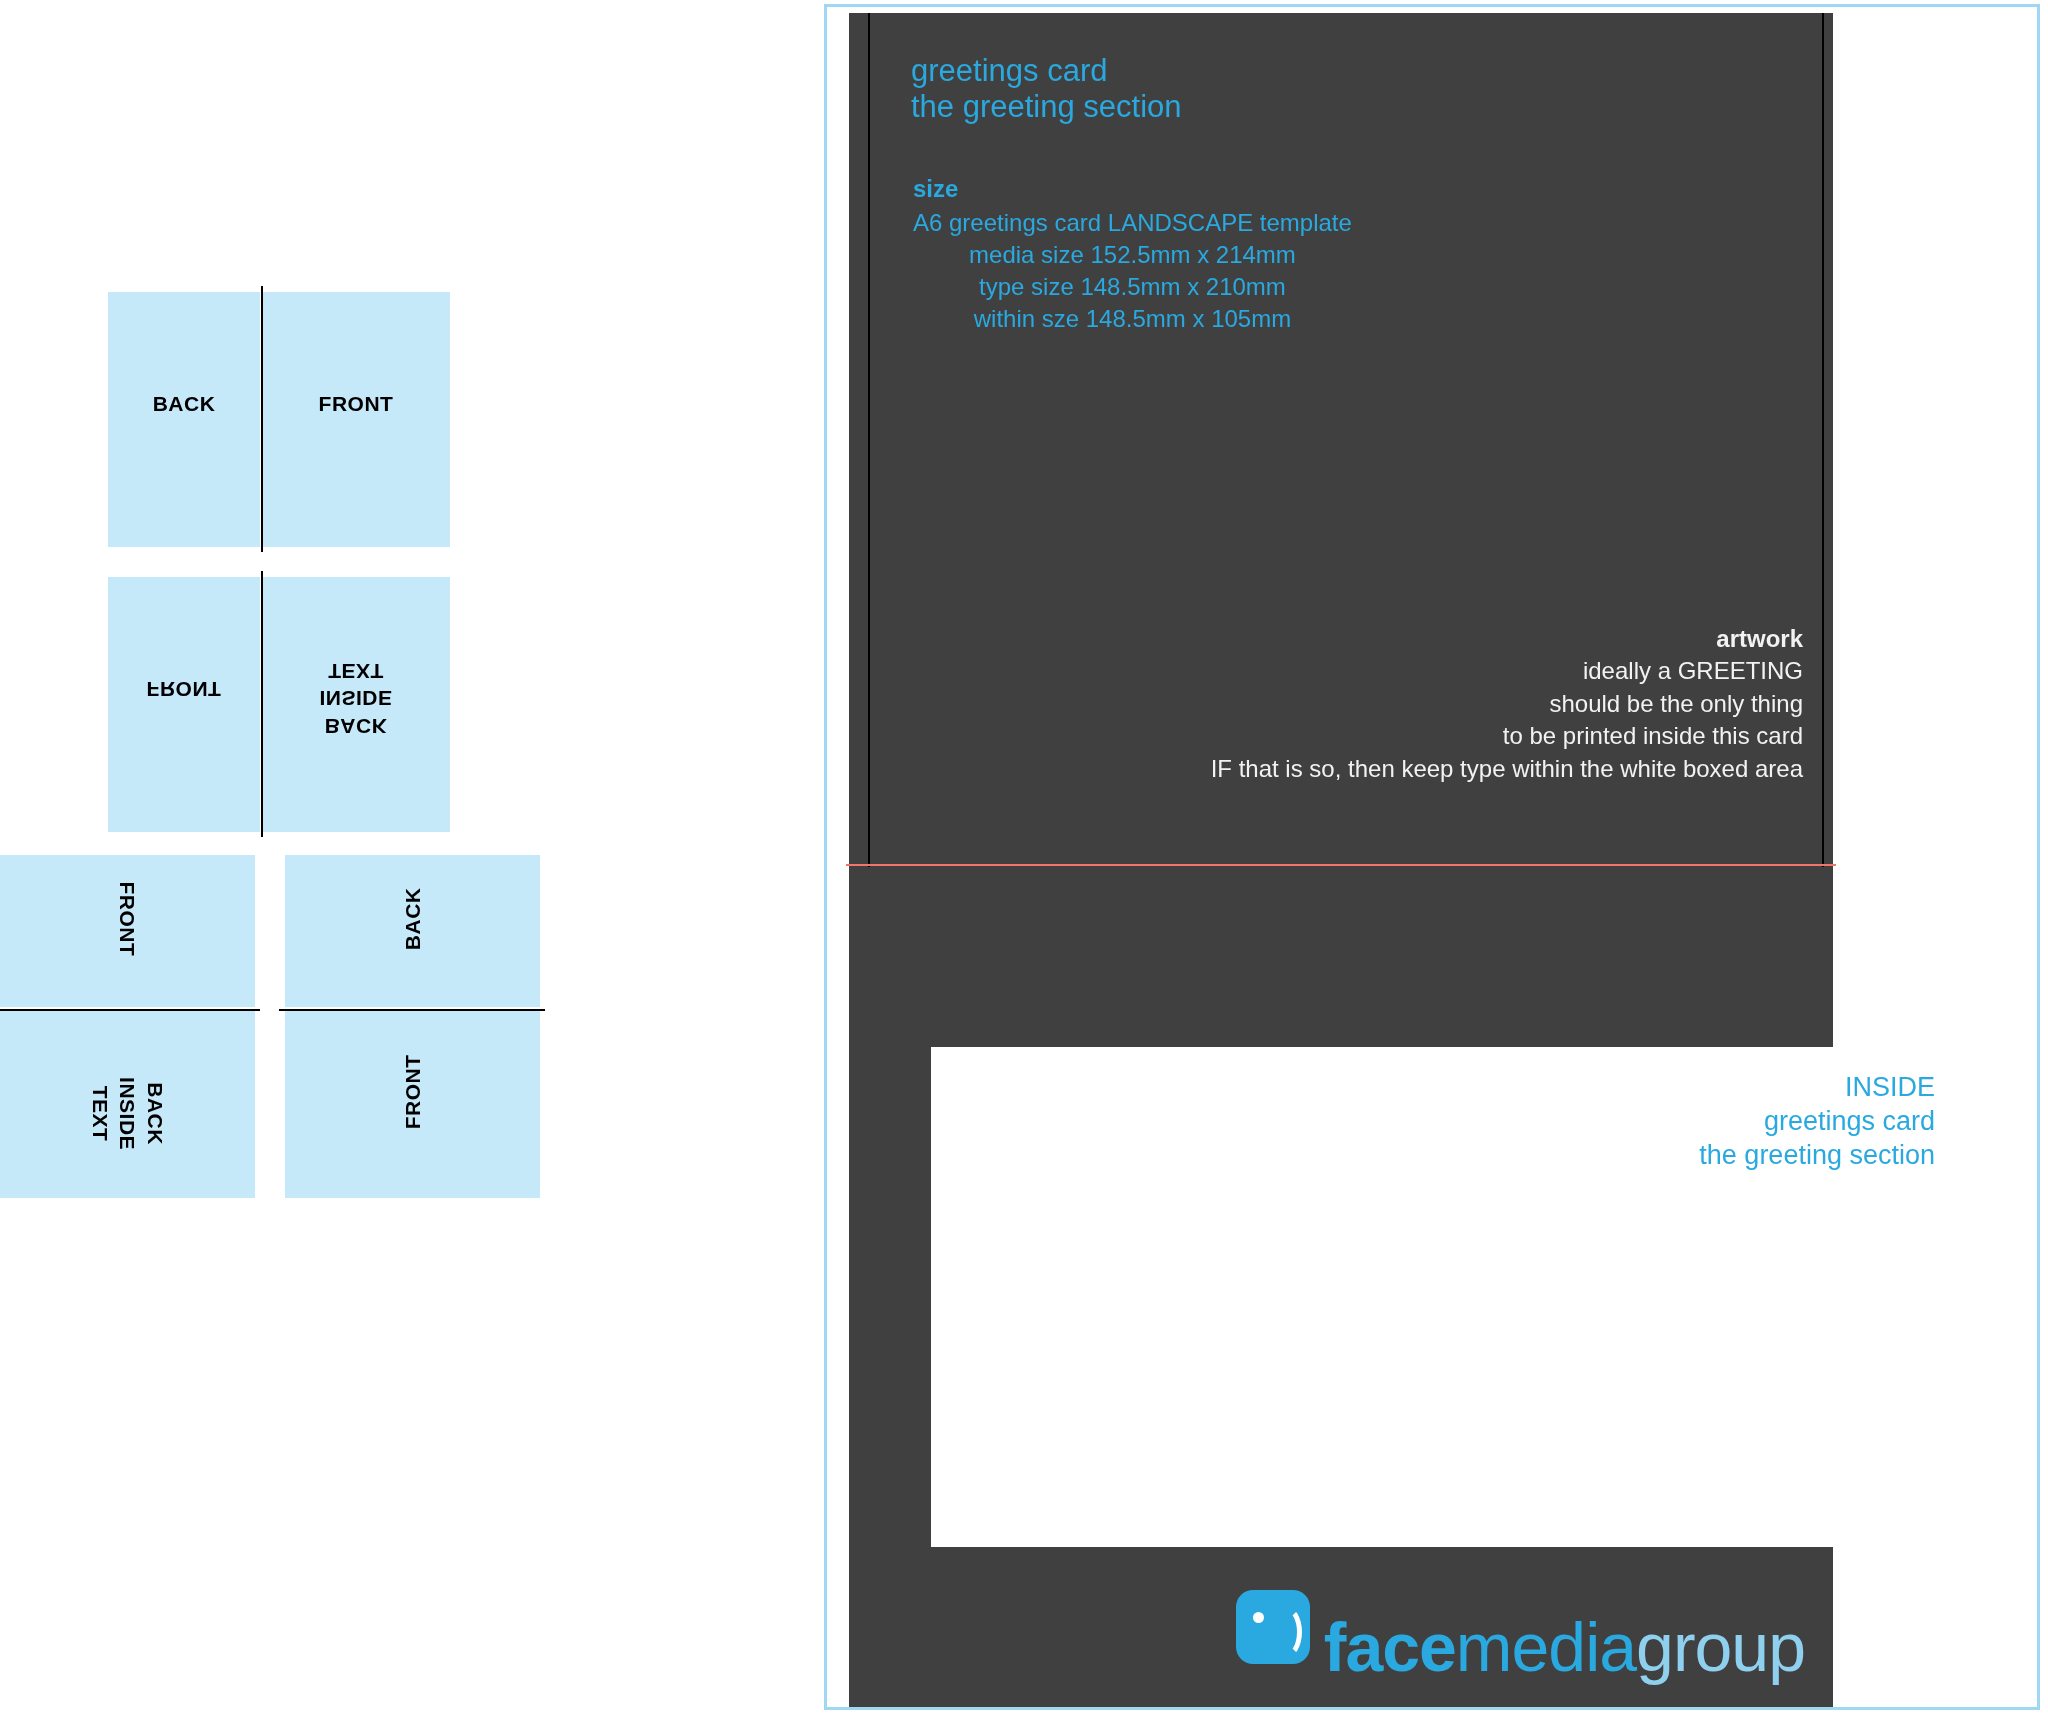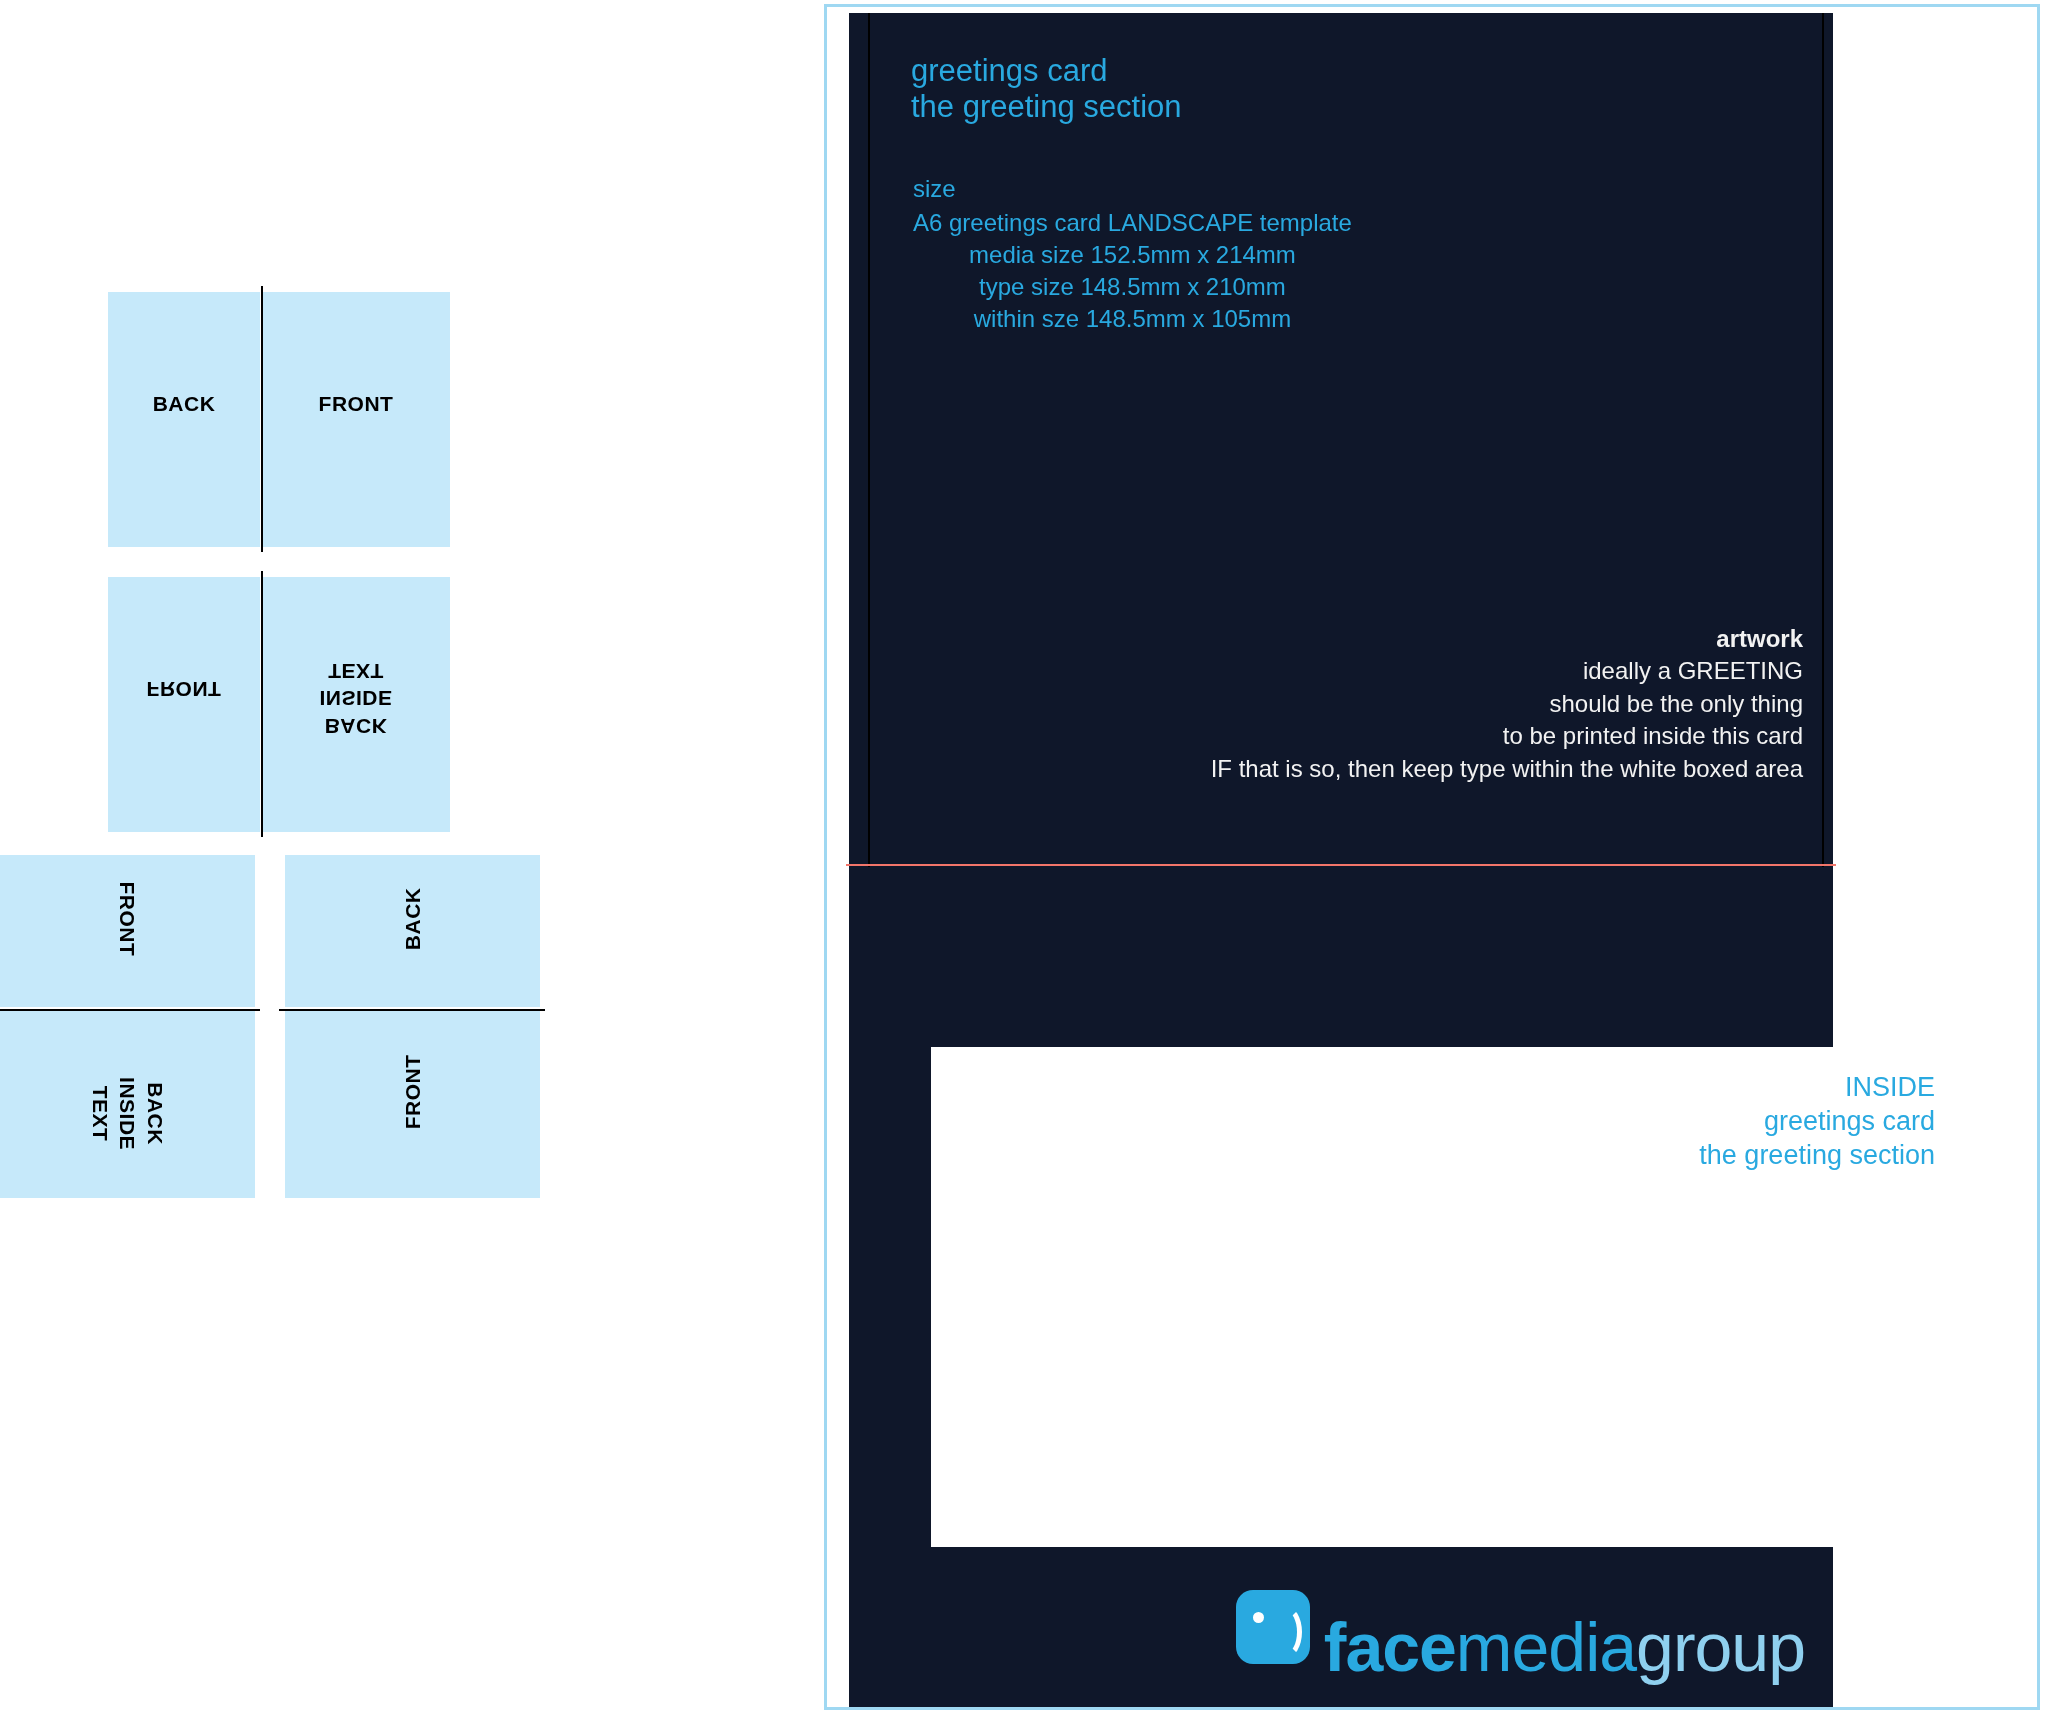--- a/index.html
+++ b/index.html
@@ -82,21 +82,21 @@
     border: 3px solid #9fd8f2;
     box-sizing: border-box;
     background: #ffffff;
   }
   .canvas {
     position: absolute;
     left: 22px;
     top: 6px;
     width: 984px;
     height: 1694px;
-    background: #0f172a;
+    background: #404040;
     box-sizing: border-box;
   }
   
   .trim-left {
     position: absolute;
     left: 19px;
     top: 0;
     width: 2px;
     height: 854px;
     background: #000000;
@@ -130,21 +130,21 @@
   }
   .size-block {
     position: absolute;
     left: 64px;
     top: 160px;
     color: #29a9e0;
     font-size: 24px;
     line-height: 1.33;
   }
   .size-block .size-head {
-    font-weight: normal;
+    font-weight: bold;
     display: block;
     font-size: 24px;
     margin-bottom: 2px;
   }
   .size-block .size-line { display: block; text-align: center; }
 
   .artwork-note {
     position: absolute;
     right: 30px;
     top: 610px;

